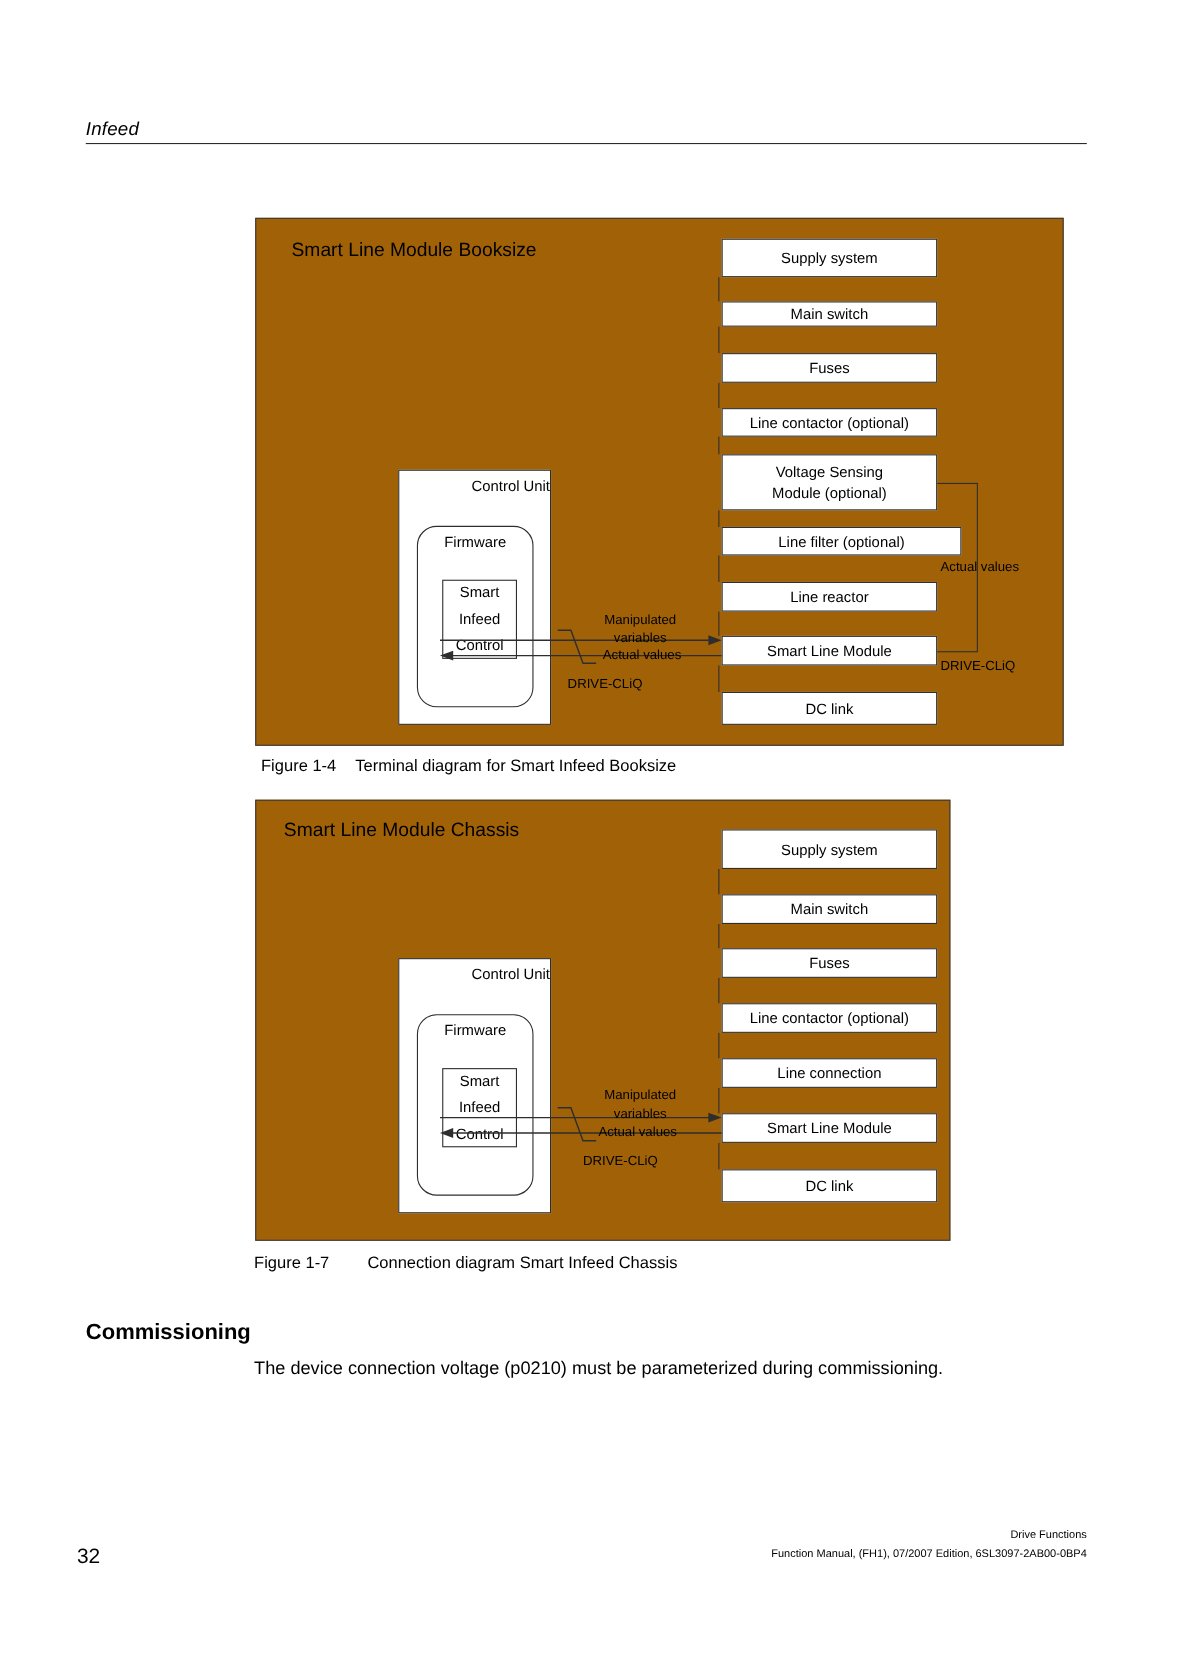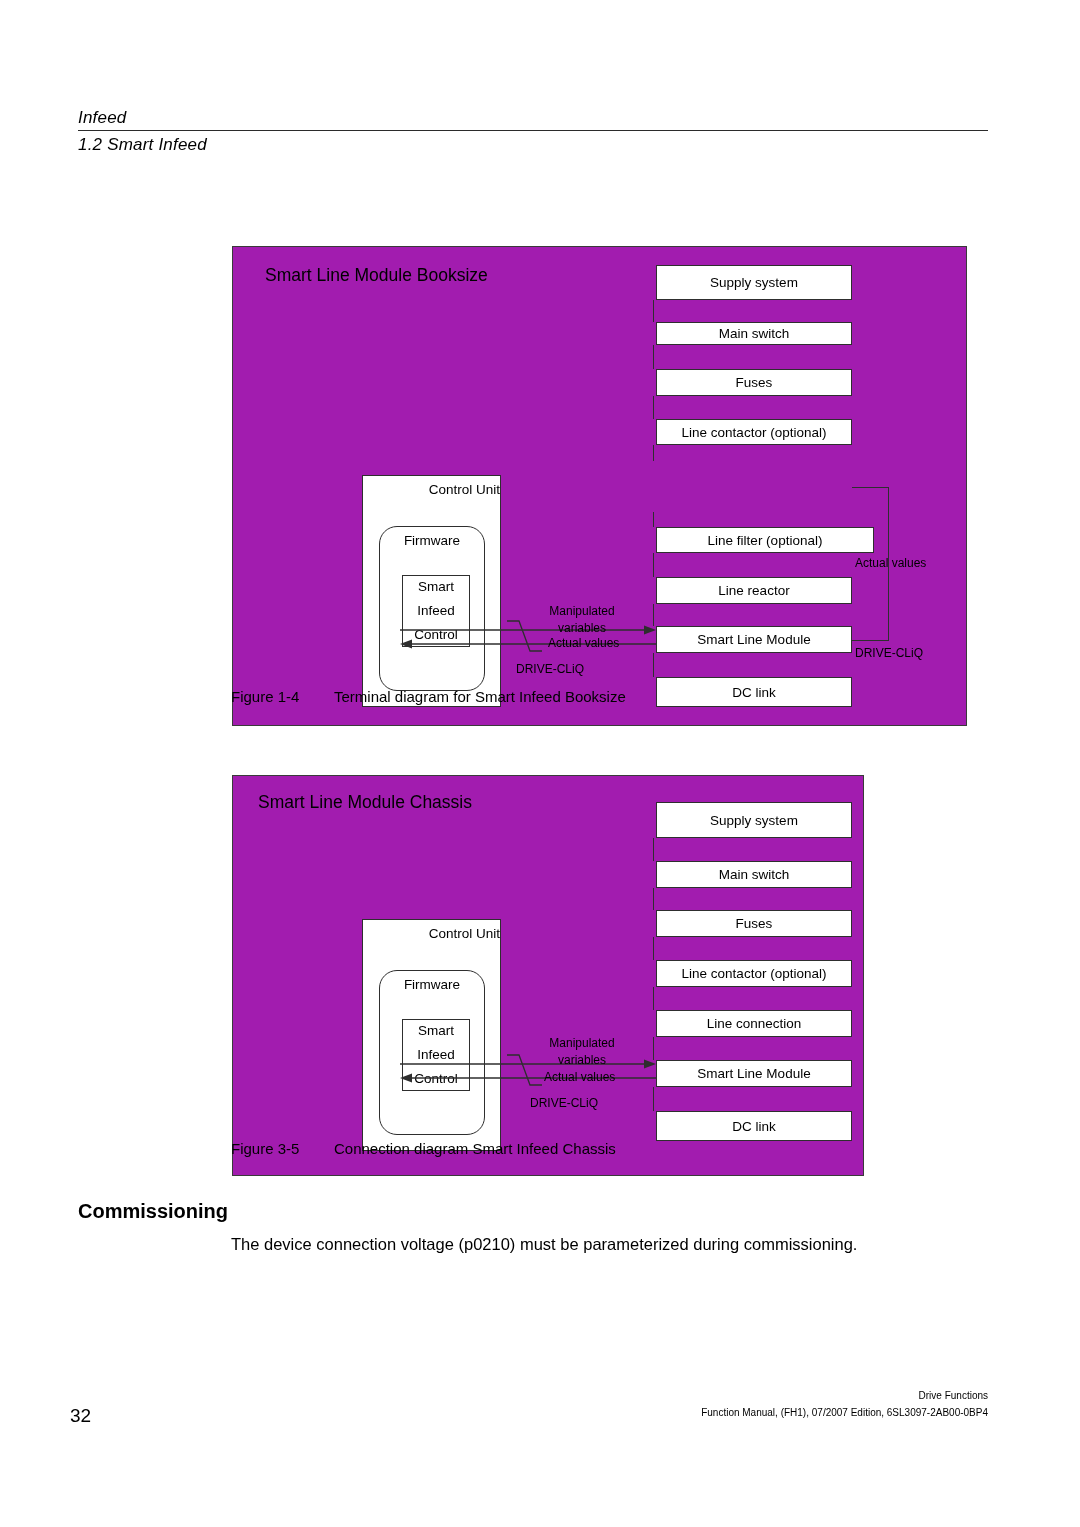--- a/index.html
+++ b/index.html
@@ -38,23 +38,22 @@
     font-style: italic;
     font-size: 17px;
     letter-spacing: .2px;
     line-height: 22px;
   }
 
   
   .figure-frame {
     position: absolute;
     border: 1.4px solid #3a3a3a;
-    background: #a21caf;
-    box-sizing: border-box;
-    margin-top: 48px;
+    background: #a16207;
+    box-sizing: border-box;
   }
   #figure-1-4-frame { left: 232px; top: 198px; width: 735px; height: 480px; }
   #figure-1-5-frame { left: 232px; top: 727px; width: 632px; height: 401px; }
 
   .diagram-title {
     position: absolute;
     font-size: 17.5px;
     white-space: nowrap;
   }
 
@@ -179,21 +178,20 @@
     font-size: 10px;
     line-height: 17px;
   }
 </style>
 </head>
 <body>
 
 <div id="page-header">
   <div class="hdr-chapter">Infeed</div>
   <div class="hdr-rule"></div>
-  <div class="hdr-section">1.2 Smart Infeed</div>
 </div>
 
 <div id="figure-1-4-frame" class="figure-frame">
 
   <div class="diagram-title" style="left:32px; top:18px;">Smart Line Module Booksize</div>
 
   <div class="vline" style="left:420px; top:53px;  height:22px;"></div>
   <div class="vline" style="left:420px; top:98px;  height:24px;"></div>
   <div class="vline" style="left:420px; top:149px; height:23px;"></div>
   <div class="vline" style="left:420px; top:198px; height:16px;"></div>
@@ -206,20 +204,24 @@
     <span>Supply system</span>
   </div>
   <div class="fbox" style="left:423px; top:75px;  width:196px; height:23px;">
     <span>Main switch</span>
   </div>
   <div class="fbox" style="left:423px; top:122px; width:196px; height:27px;">
     <span>Fuses</span>
   </div>
   <div class="fbox" style="left:423px; top:172px; width:196px; height:26px;">
     <span>Line contactor (optional)</span>
+  </div>
+  <div class="fbox" style="left:423px; top:214px; width:196px; height:51px;">
+    <span>Voltage Sensing</span>
+    <span>Module (optional)</span>
   </div>
   <div class="fbox" style="left:423px; top:280px; width:218px; height:26px;">
     <span>Line filter (optional)</span>
   </div>
   <div class="fbox" style="left:423px; top:330px; width:196px; height:27px;">
     <span>Line reactor</span>
   </div>
   <div class="fbox" style="left:423px; top:379px; width:196px; height:27px;">
     <span>Smart Line Module</span>
   </div>
@@ -257,21 +259,21 @@
   </svg>
 
   <div class="edge-label center" style="left:288px; top:356px; width:122px;">
     <span>Manipulated</span><br>
     <span>variables</span>
   </div>
   <div class="edge-label" style="left:315px; top:388px;">Actual values</div>
   <div class="edge-label" style="left:283px; top:414px;">DRIVE-CLiQ</div>
 </div>
 
-<div class="fig-caption" style="left:231px; top:688px;">
+<div class="fig-caption" style="left:220px; top:688px;text-align:center;">
   <span class="cap-num">Figure 1-4</span><span>Terminal diagram for Smart Infeed Booksize</span>
 </div>
 
 <div id="figure-1-5-frame" class="figure-frame">
 
   <div class="diagram-title" style="left:25px; top:16px;">Smart Line Module Chassis</div>
 
   <div class="vline" style="left:420px; top:62px;  height:23px;"></div>
   <div class="vline" style="left:420px; top:112px; height:22px;"></div>
   <div class="vline" style="left:420px; top:161px; height:23px;"></div>
@@ -323,21 +325,21 @@
 
   <div class="edge-label center" style="left:288px; top:259px; width:122px;">
     <span>Manipulated</span><br>
     <span>variables</span>
   </div>
   <div class="edge-label" style="left:311px; top:293px;">Actual values</div>
   <div class="edge-label" style="left:297px; top:319px;">DRIVE-CLiQ</div>
 </div>
 
 <div class="fig-caption" style="left:231px; top:1140px;">
-  <span class="cap-num">Figure 3-5</span><span>Connection diagram Smart Infeed Chassis</span>
+  <span class="cap-num">Figure 1-7</span><span>Connection diagram Smart Infeed Chassis</span>
 </div>
 
 <div id="commissioning-heading">Commissioning</div>
 <div id="commissioning-paragraph">The device connection voltage (p0210) must be parameterized during commissioning.</div>
 
 <div id="footer-page-number">32</div>
 <div id="footer-meta">
   <div>Drive Functions</div>
   <div>Function Manual, (FH1), 07/2007 Edition, 6SL3097-2AB00-0BP4</div>
 </div>

